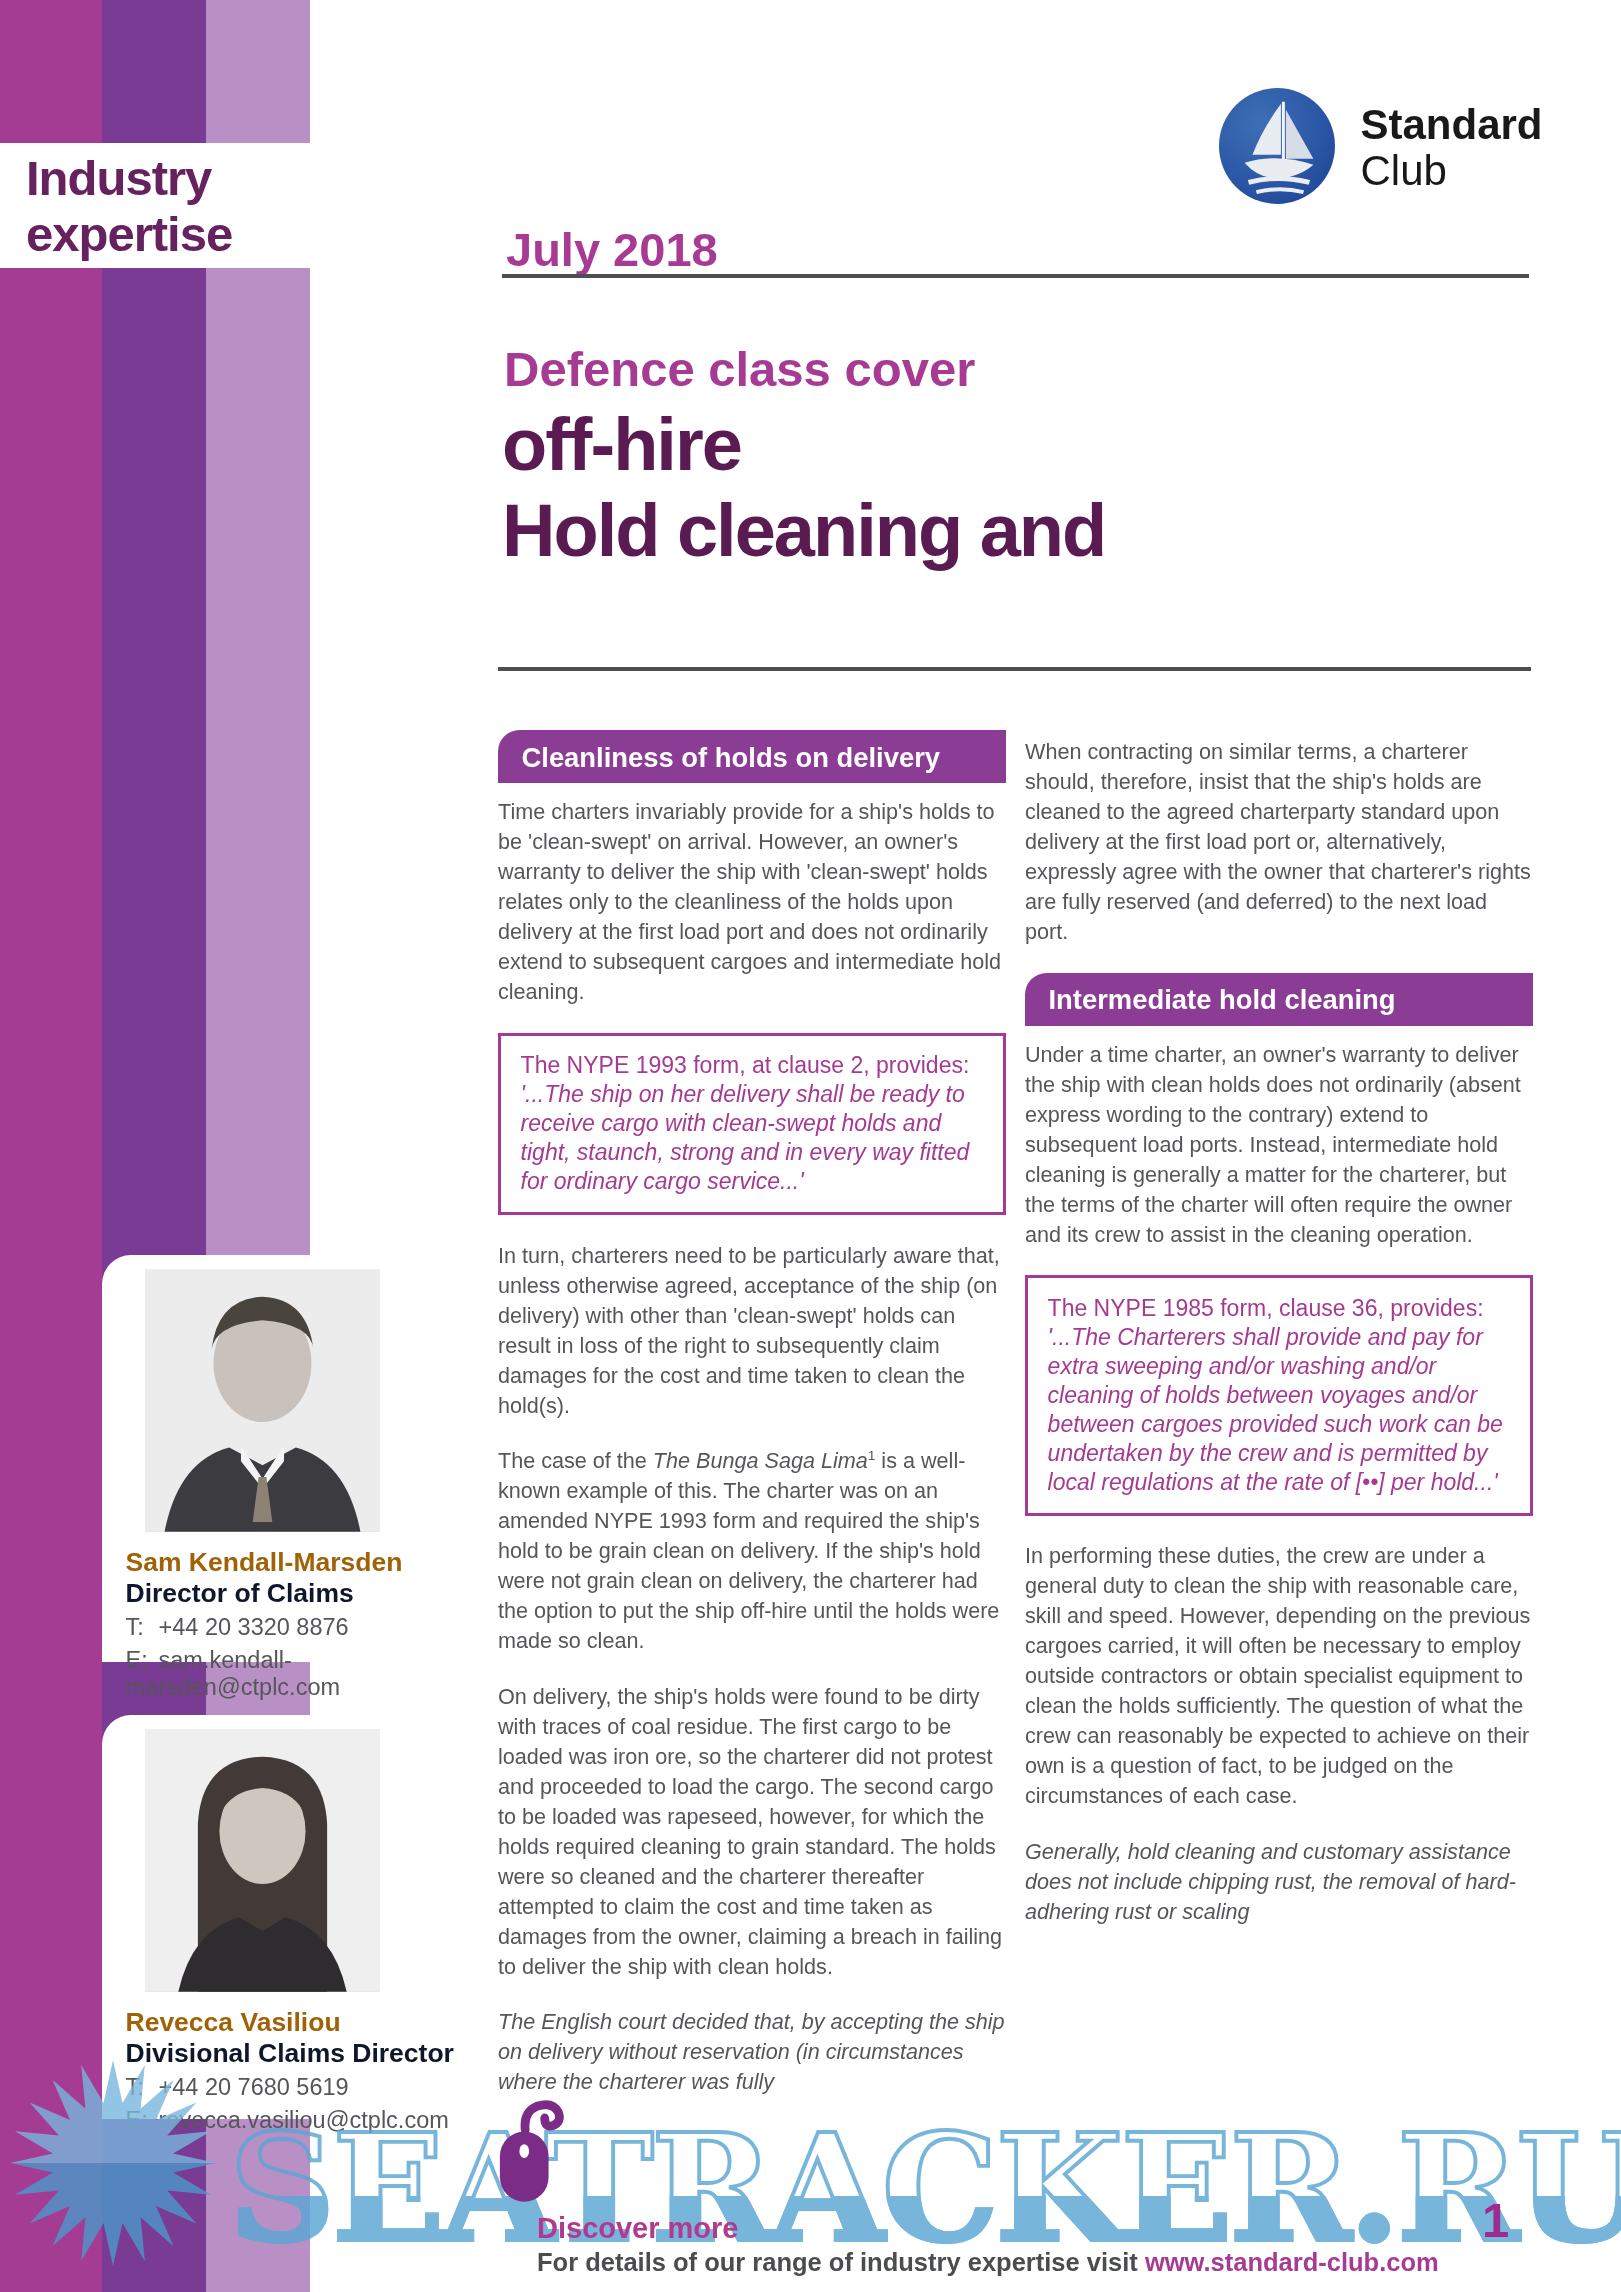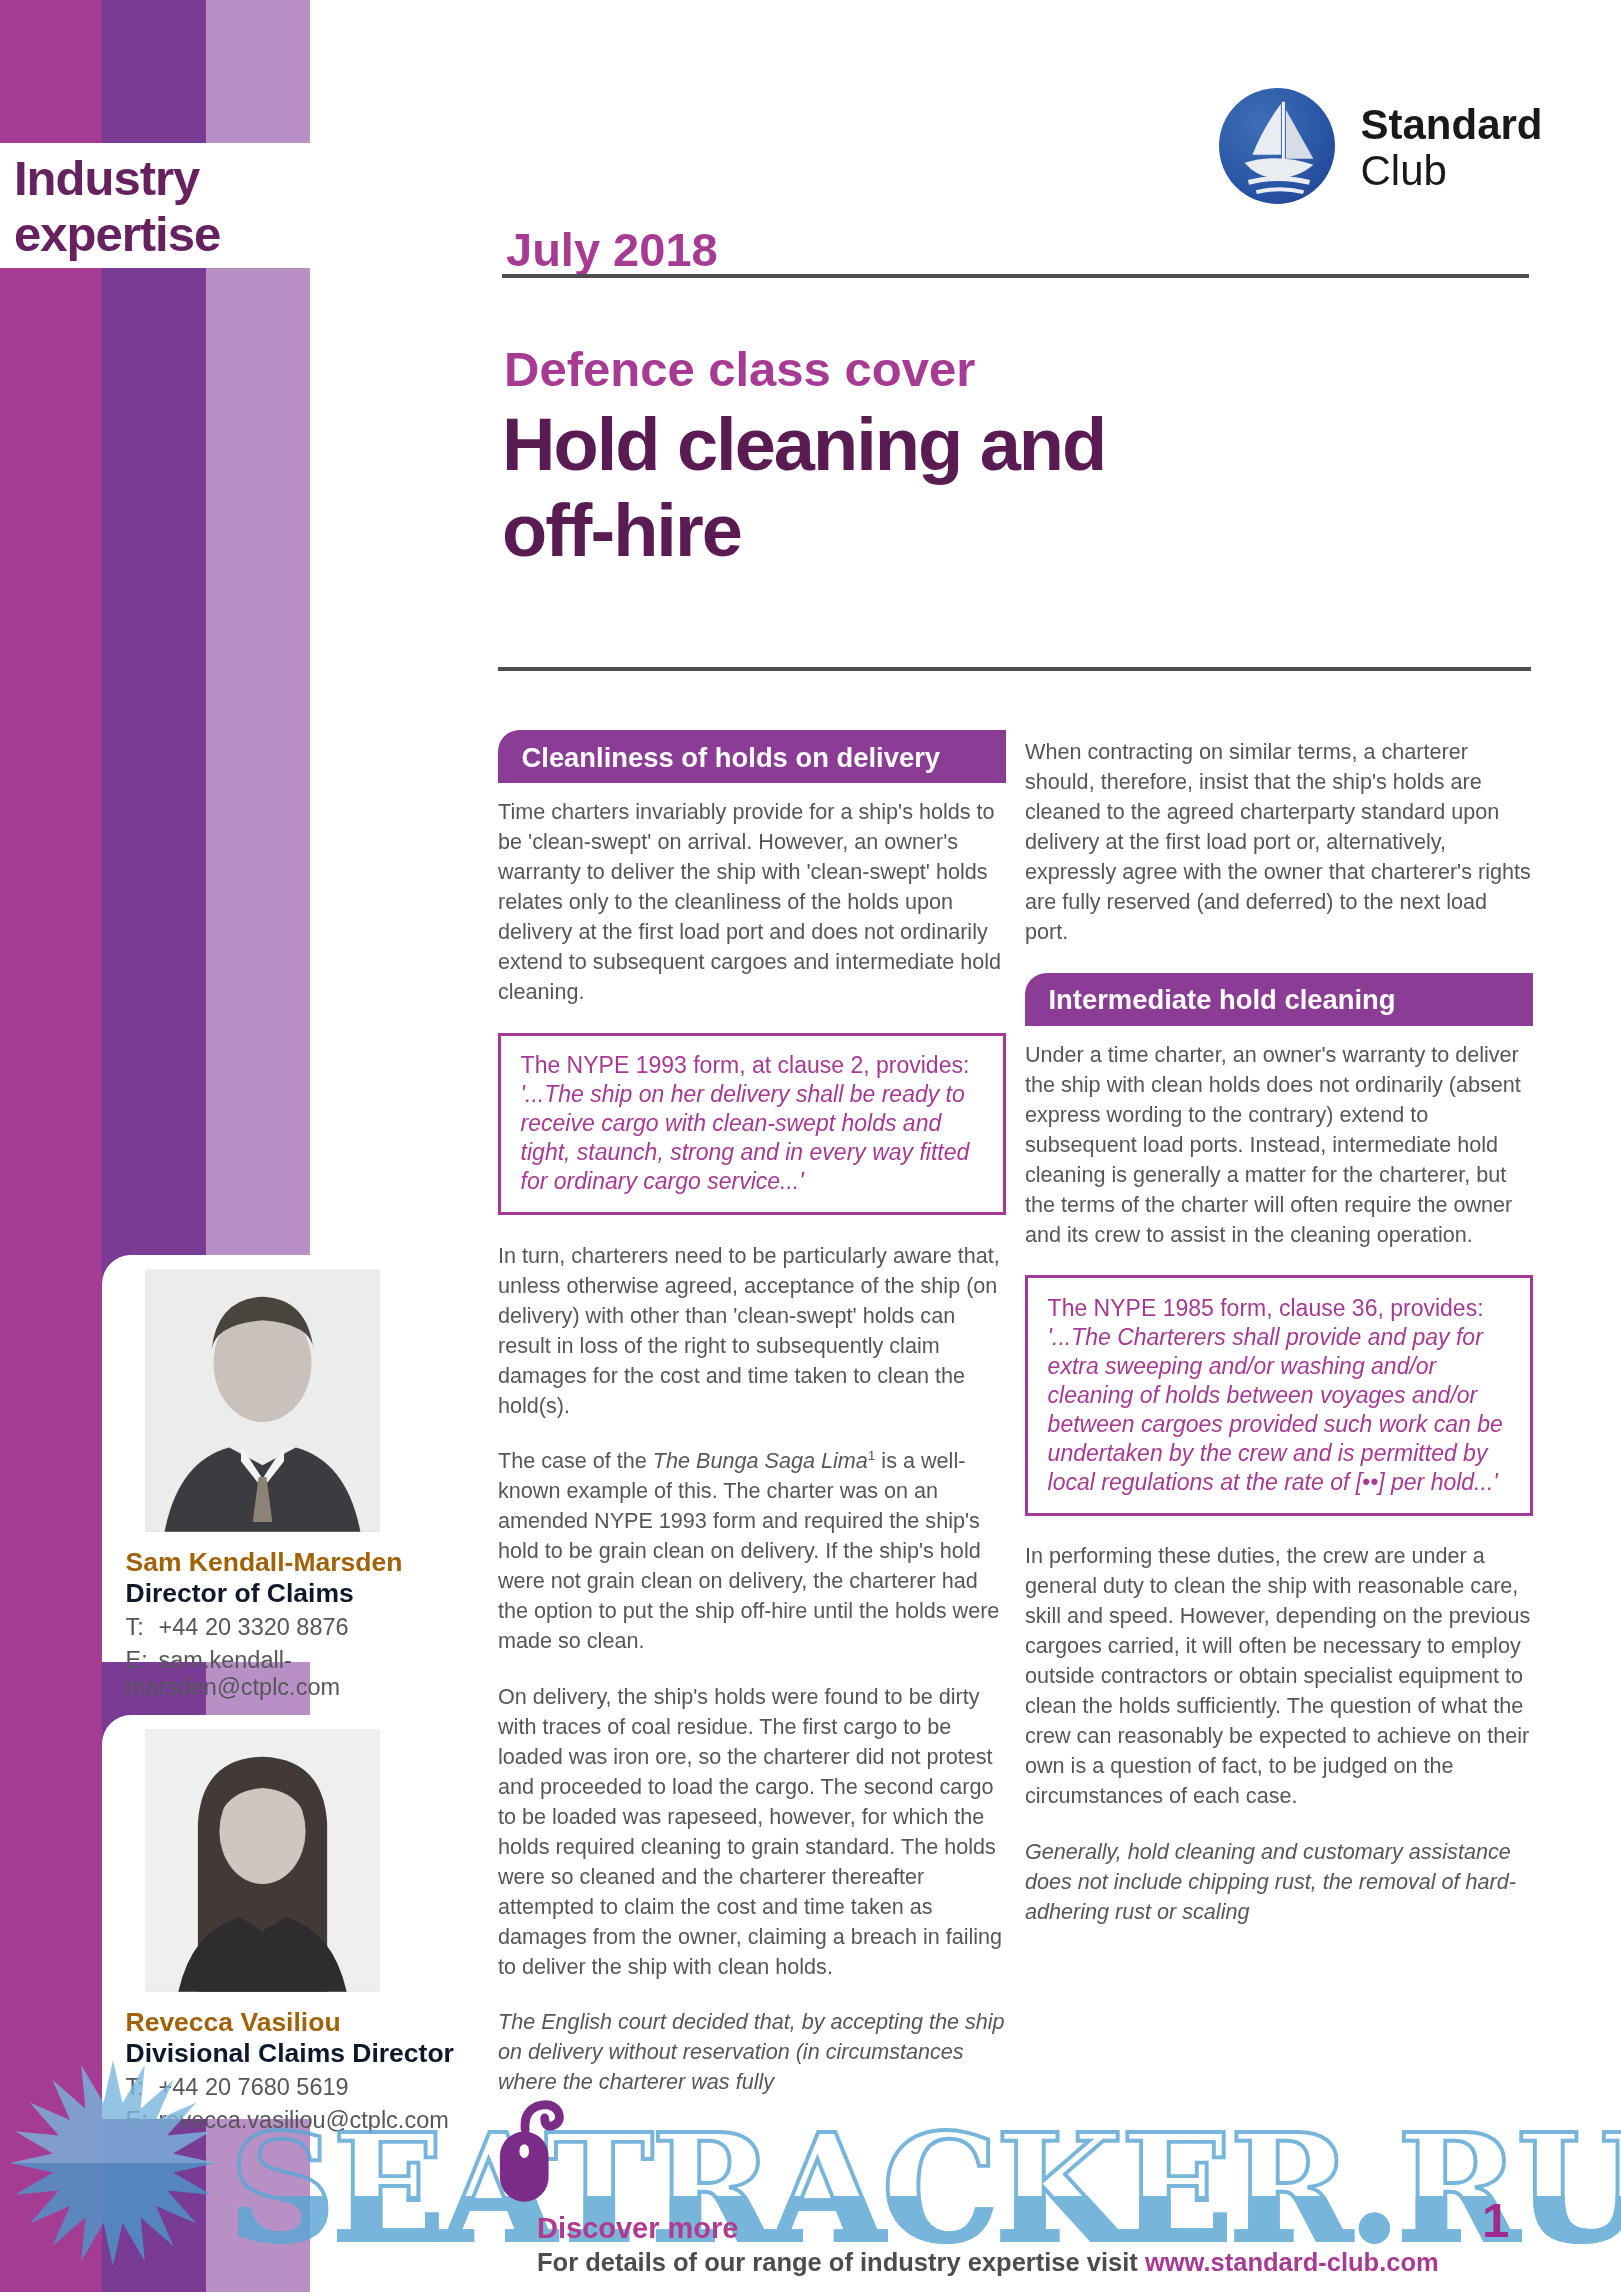--- a/index.html
+++ b/index.html
@@ -11,21 +11,21 @@
   .stripe{position:absolute;top:0;bottom:0;z-index:1;}
   .stripe-1{left:0;width:102px;background:#a53c93;}
   .stripe-2{left:102px;width:104px;background:#7a3b95;}
   .stripe-3{left:206px;width:104px;background:#b990c5;}
   
   .top-band{
     position:absolute;left:0;top:143px;width:316px;height:125px;background:#ffffff;
     display:flex;align-items:center;z-index:2;
   }
   .top-band span{
-    padding-left:14px;font-size:49px;font-weight:bold;color:#66215f;letter-spacing:-1px;
+    padding-left:26px;font-size:49px;font-weight:bold;color:#66215f;letter-spacing:-1px;
   }
   
   .logo{position:absolute;left:1219px;top:88px;z-index:2;display:flex;align-items:flex-start;}
   .logo-circle{
     width:116px;height:116px;border-radius:50%;
     background:radial-gradient(circle at 35% 30%, #3e6fb5 0%, #2b57a6 55%, #1b3f8f 100%);
     position:relative;overflow:hidden;flex:0 0 auto;
   }
   .logo-text{margin-left:25.5px;line-height:1;}
   .logo-text .l1{font-size:42px;font-weight:bold;color:#191919;display:block;margin-top:15.7px;}
@@ -121,22 +121,22 @@
   <div class="logo-text">
     <span class="l1">Standard</span>
     <span class="l2">Club</span>
   </div>
 </div>
 
 <div class="date-title">July 2018</div>
 <div class="rule-1"></div>
 <div class="doc-subtitle">Defence class cover</div>
 <div class="doc-title">
+  <div>off-hire</div>
   <div>Hold cleaning and</div>
-  <div>off-hire</div>
 </div>
 <div class="rule-2"></div>
 
 <div class="col col-left">
   <div class="sec-bar">Cleanliness of holds on delivery</div>
   <p>Time charters invariably provide for a ship's holds to be 'clean-swept' on arrival. However, an owner's warranty to deliver the ship with 'clean-swept' holds relates only to the cleanliness of the holds upon delivery at the first load port and does not ordinarily extend to subsequent cargoes and intermediate hold cleaning.</p>
   <div class="quote-box">
     <span class="q-lead">The NYPE 1993 form, at clause 2, provides:</span>
     <span class="q-text">'...The ship on her delivery shall be ready to receive cargo with clean-swept holds and tight, staunch, strong and in every way fitted for ordinary cargo service...'</span>
   </div>

